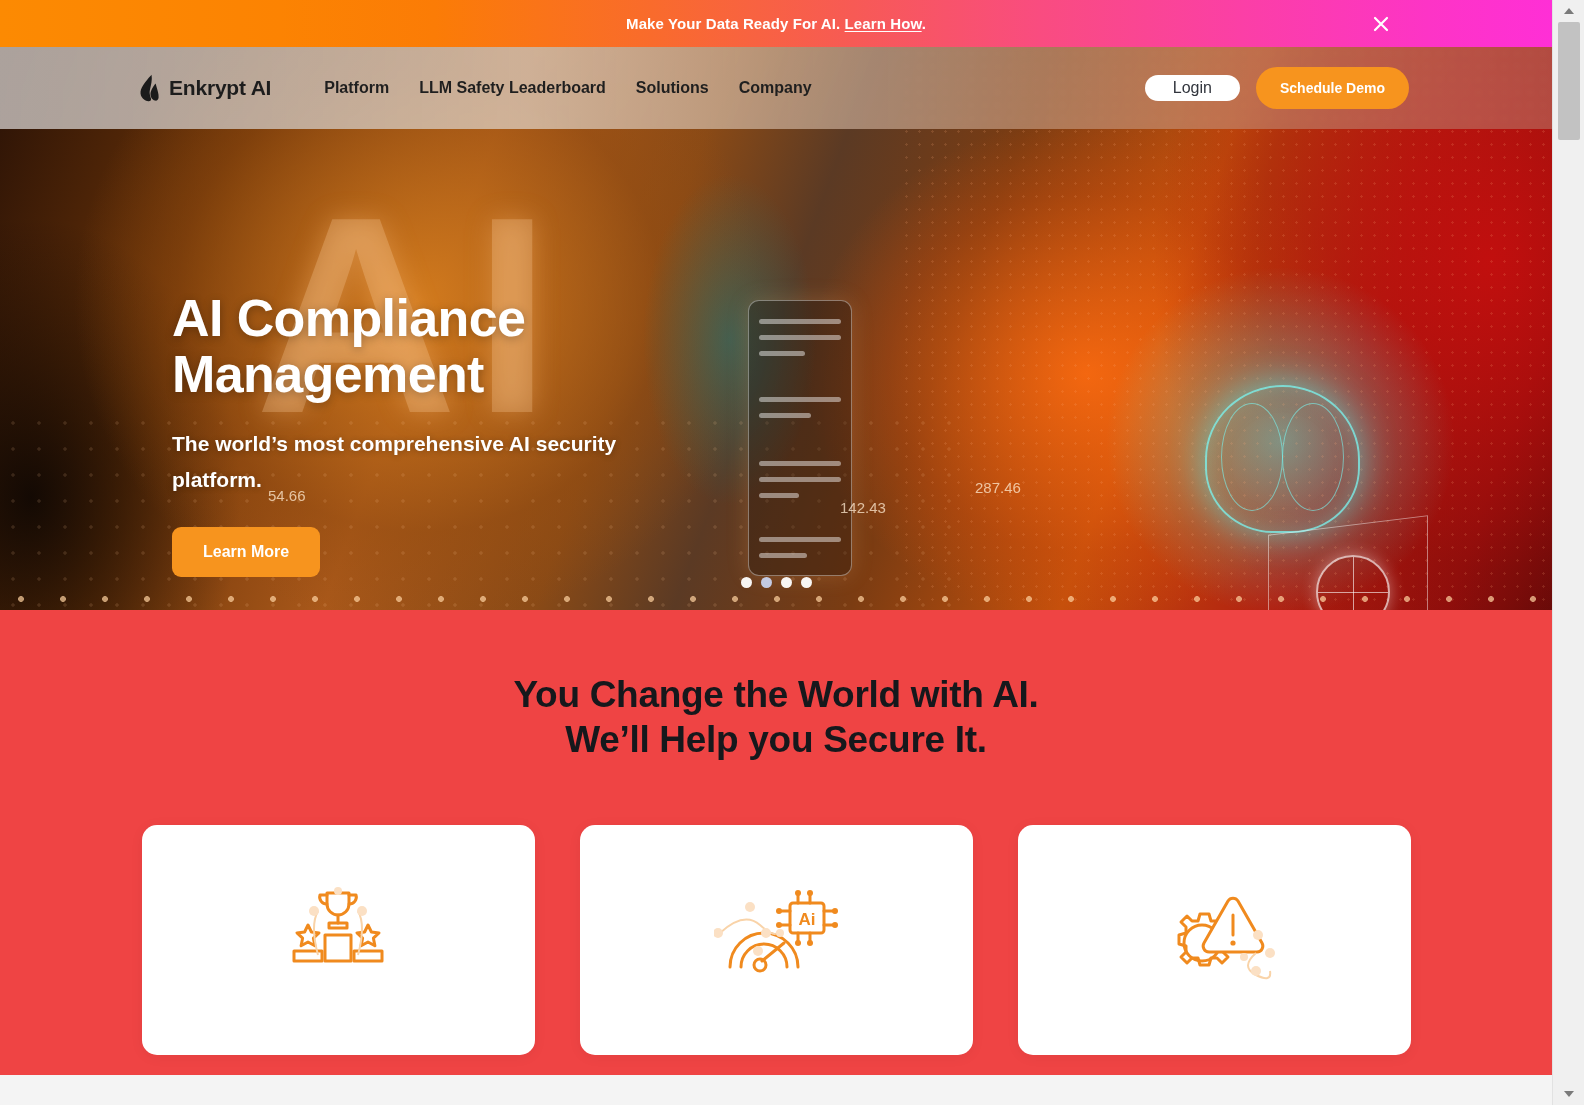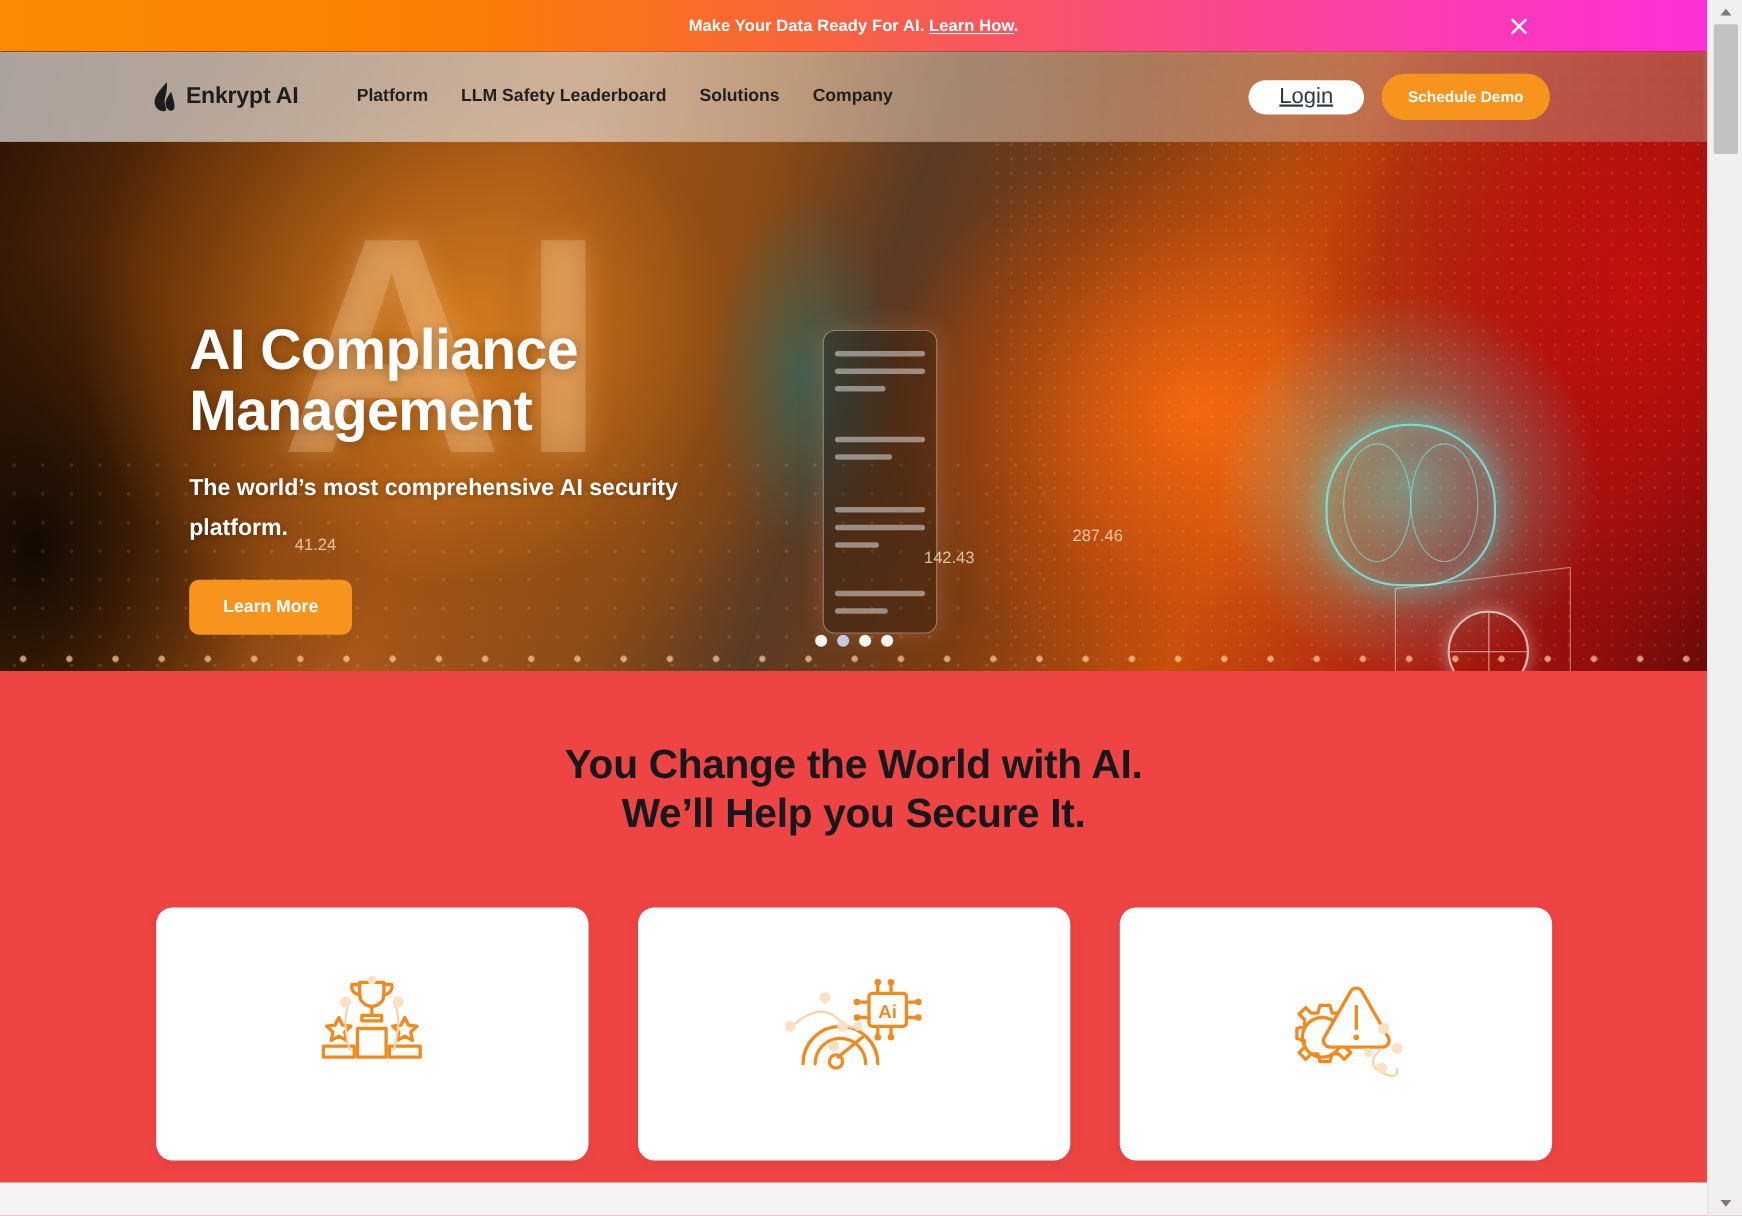--- a/index.html
+++ b/index.html
@@ -233,28 +233,27 @@
   }
   .nav-actions {
     margin-left: auto;
     display: flex;
     align-items: center;
     gap: 16px;
   }
   .btn-login {
     background: #ffffff;
     color: #31353d;
-    font-size: 20px;
+    font-size: 16px;
     font-weight: normal;
     border: none;
     border-radius: 24px;
     padding: 4px 28px;
     cursor: pointer;
     font-family: "Liberation Sans", sans-serif;
-    text-decoration: underline;
   }
   .btn-demo {
     background: #f7941e;
     color: #ffffff;
     font-size: 14px;
     font-weight: bold;
     border: none;
     border-radius: 24px;
     padding: 13px 24px;
     cursor: pointer;
@@ -435,21 +434,21 @@
             <i style="top:192px;right:52px"></i>
           <i style="top:236px"></i>
             <i style="top:252px;right:44px"></i>
         </div>
 
         <div class="hero-brain"></div>
         <div class="hero-hud"></div>
         <div class="hero-globe"></div>
 
         <div class="hero-smallnums" style="left:975px; top:432px;">287.46</div>
-        <div class="hero-smallnums" style="left:268px; top:440px;">41.24</div>
+        <div class="hero-smallnums" style="left:268px; top:440px;">54.66</div>
         <div class="hero-smallnums" style="left:840px; top:452px;">142.43</div>
 
         <div class="hero-dotline"></div>
       </div>
 
       <div class="navbar">
         <div class="brand">
           <svg width="22" height="28" viewBox="0 0 22 28">
             <path d="M13.6 0.8 C13.6 0.8 5.0 9.6 3.0 15.6 C1.2 21.0 4.4 26.6 10.2 27.2 C12.4 27.4 13.4 26.4 13.0 24.6 C12.4 21.8 11.0 19.6 12.0 15.4 C12.9 11.6 14.4 6.2 13.6 0.8 Z" fill="#1b1b1b"></path>
             <path d="M17.6 9.4 C17.6 9.4 13.4 14.6 12.6 18.6 C11.9 22.2 13.9 26.0 17.0 26.6 C19.0 27.0 20.4 25.6 20.6 23.4 C20.9 20.0 19.4 16.4 18.8 13.8 C18.4 12.0 17.6 9.4 17.6 9.4 Z" fill="#1b1b1b"></path>

